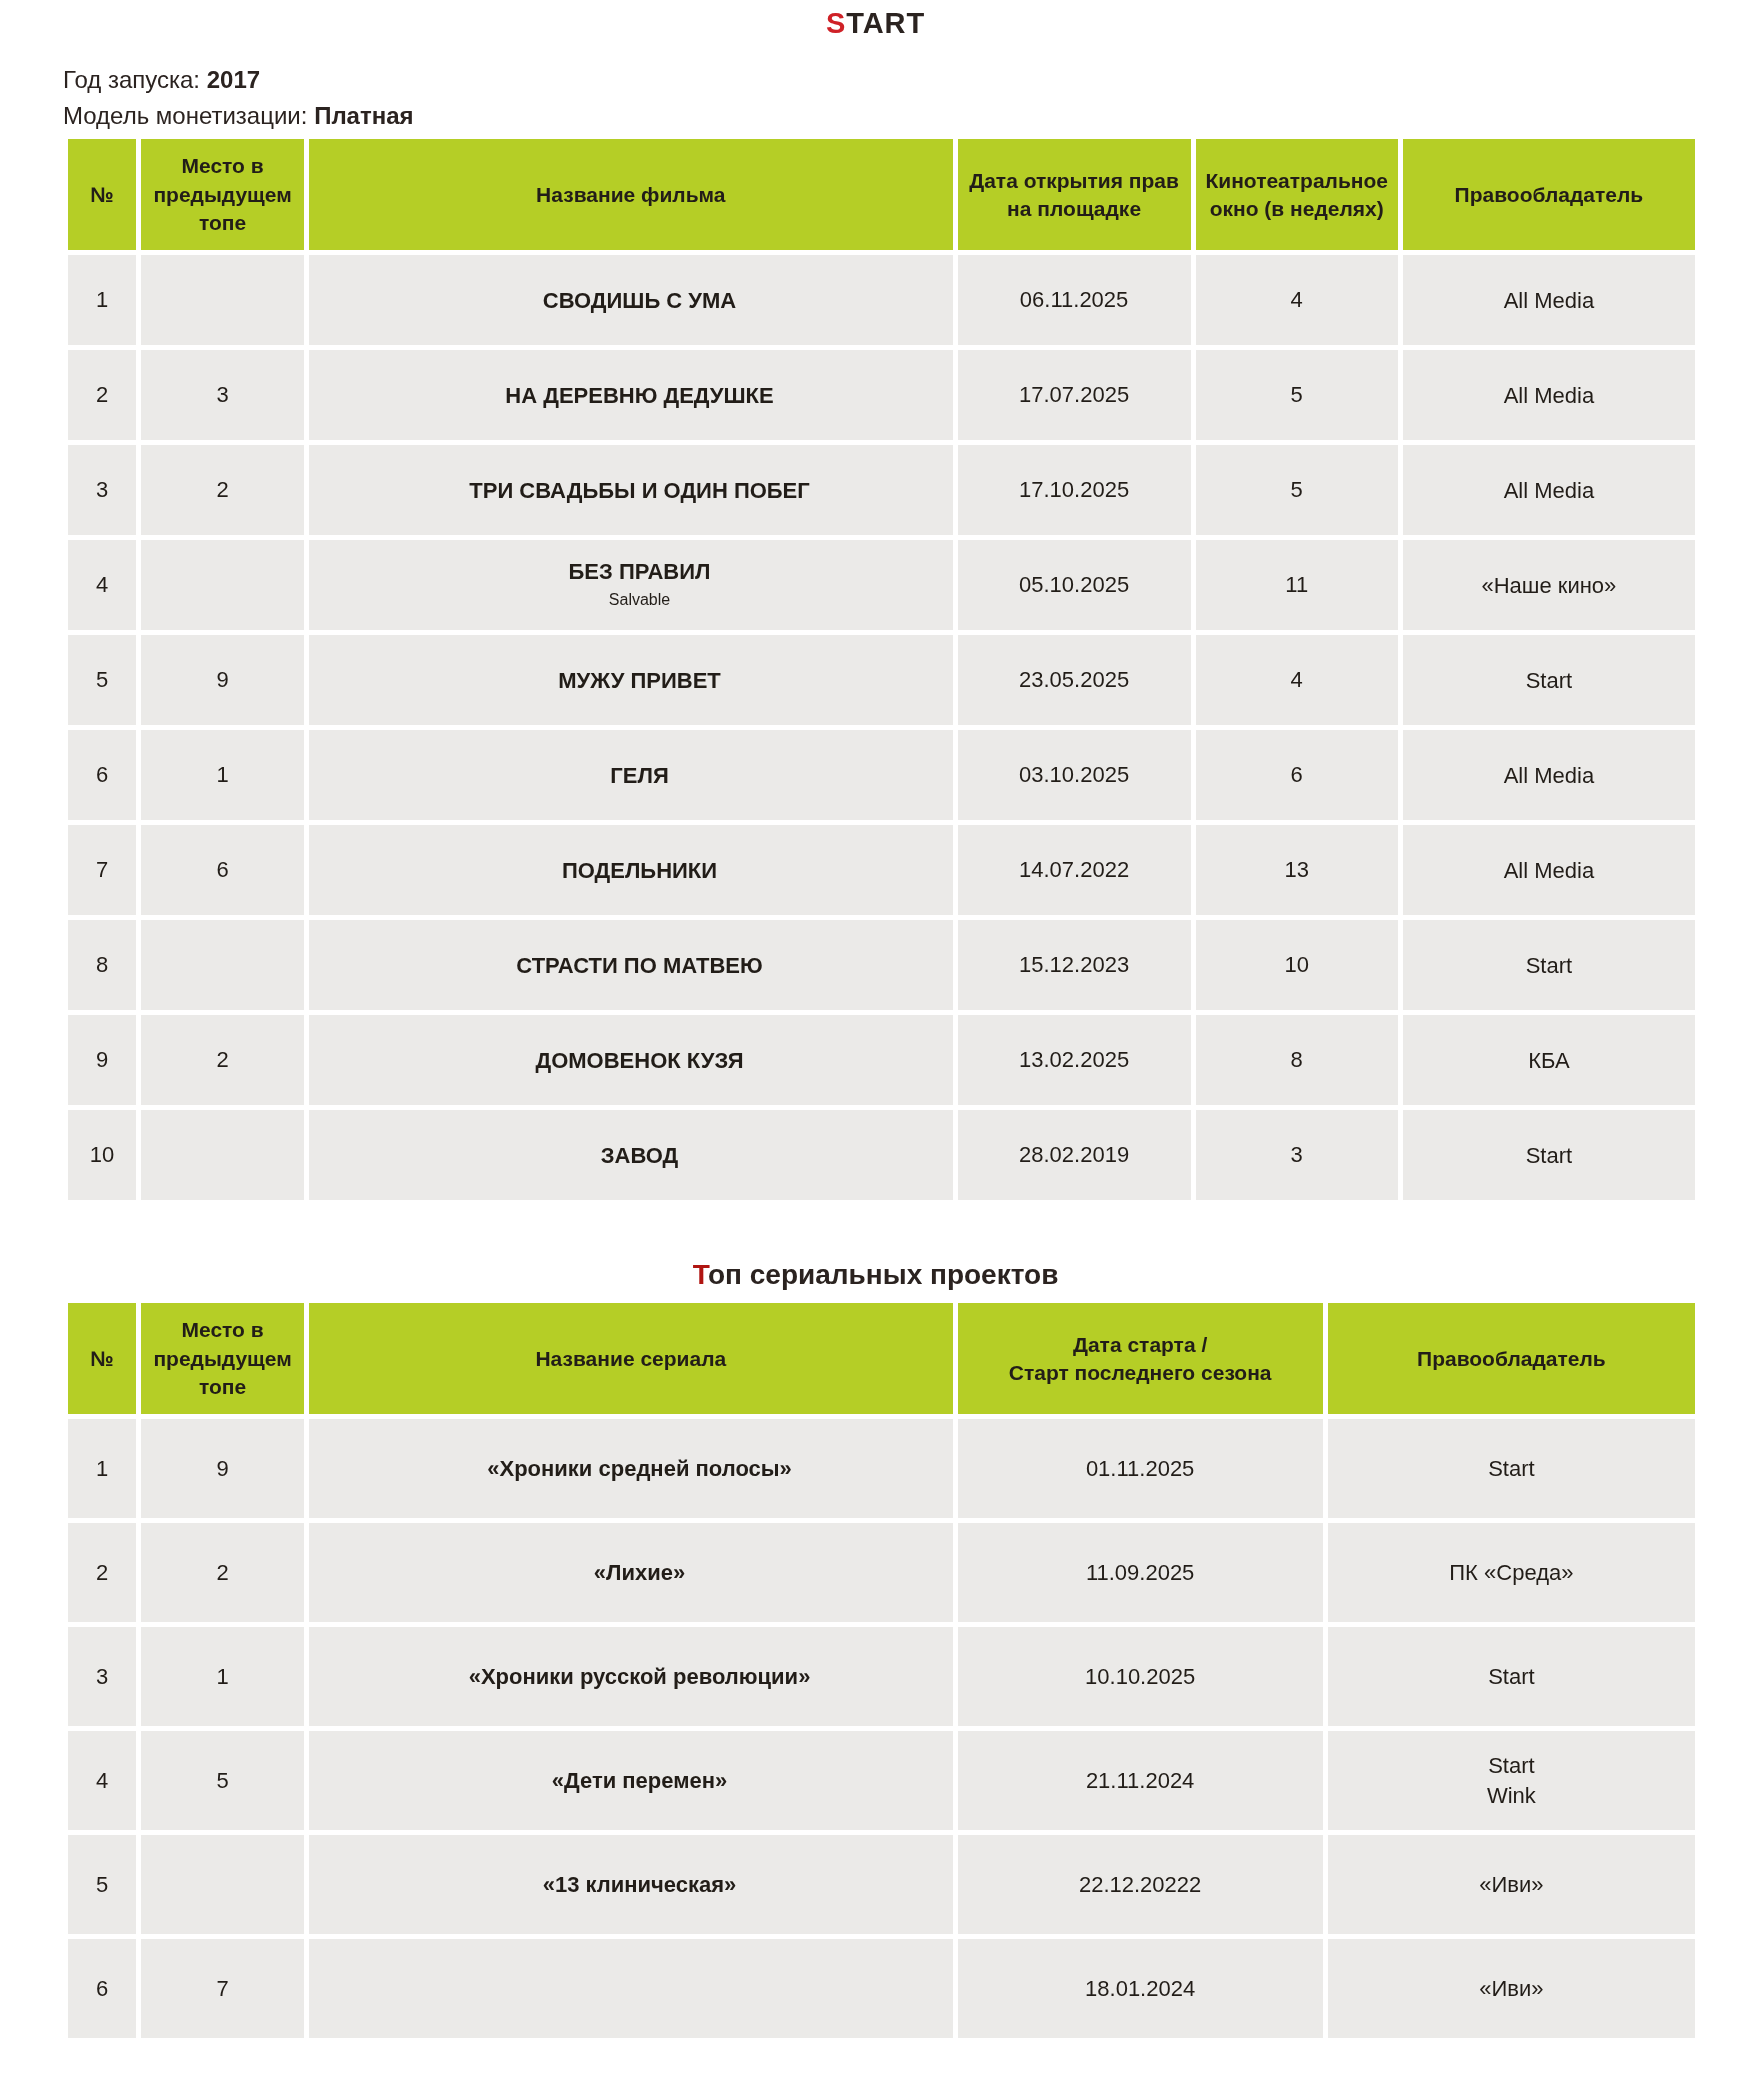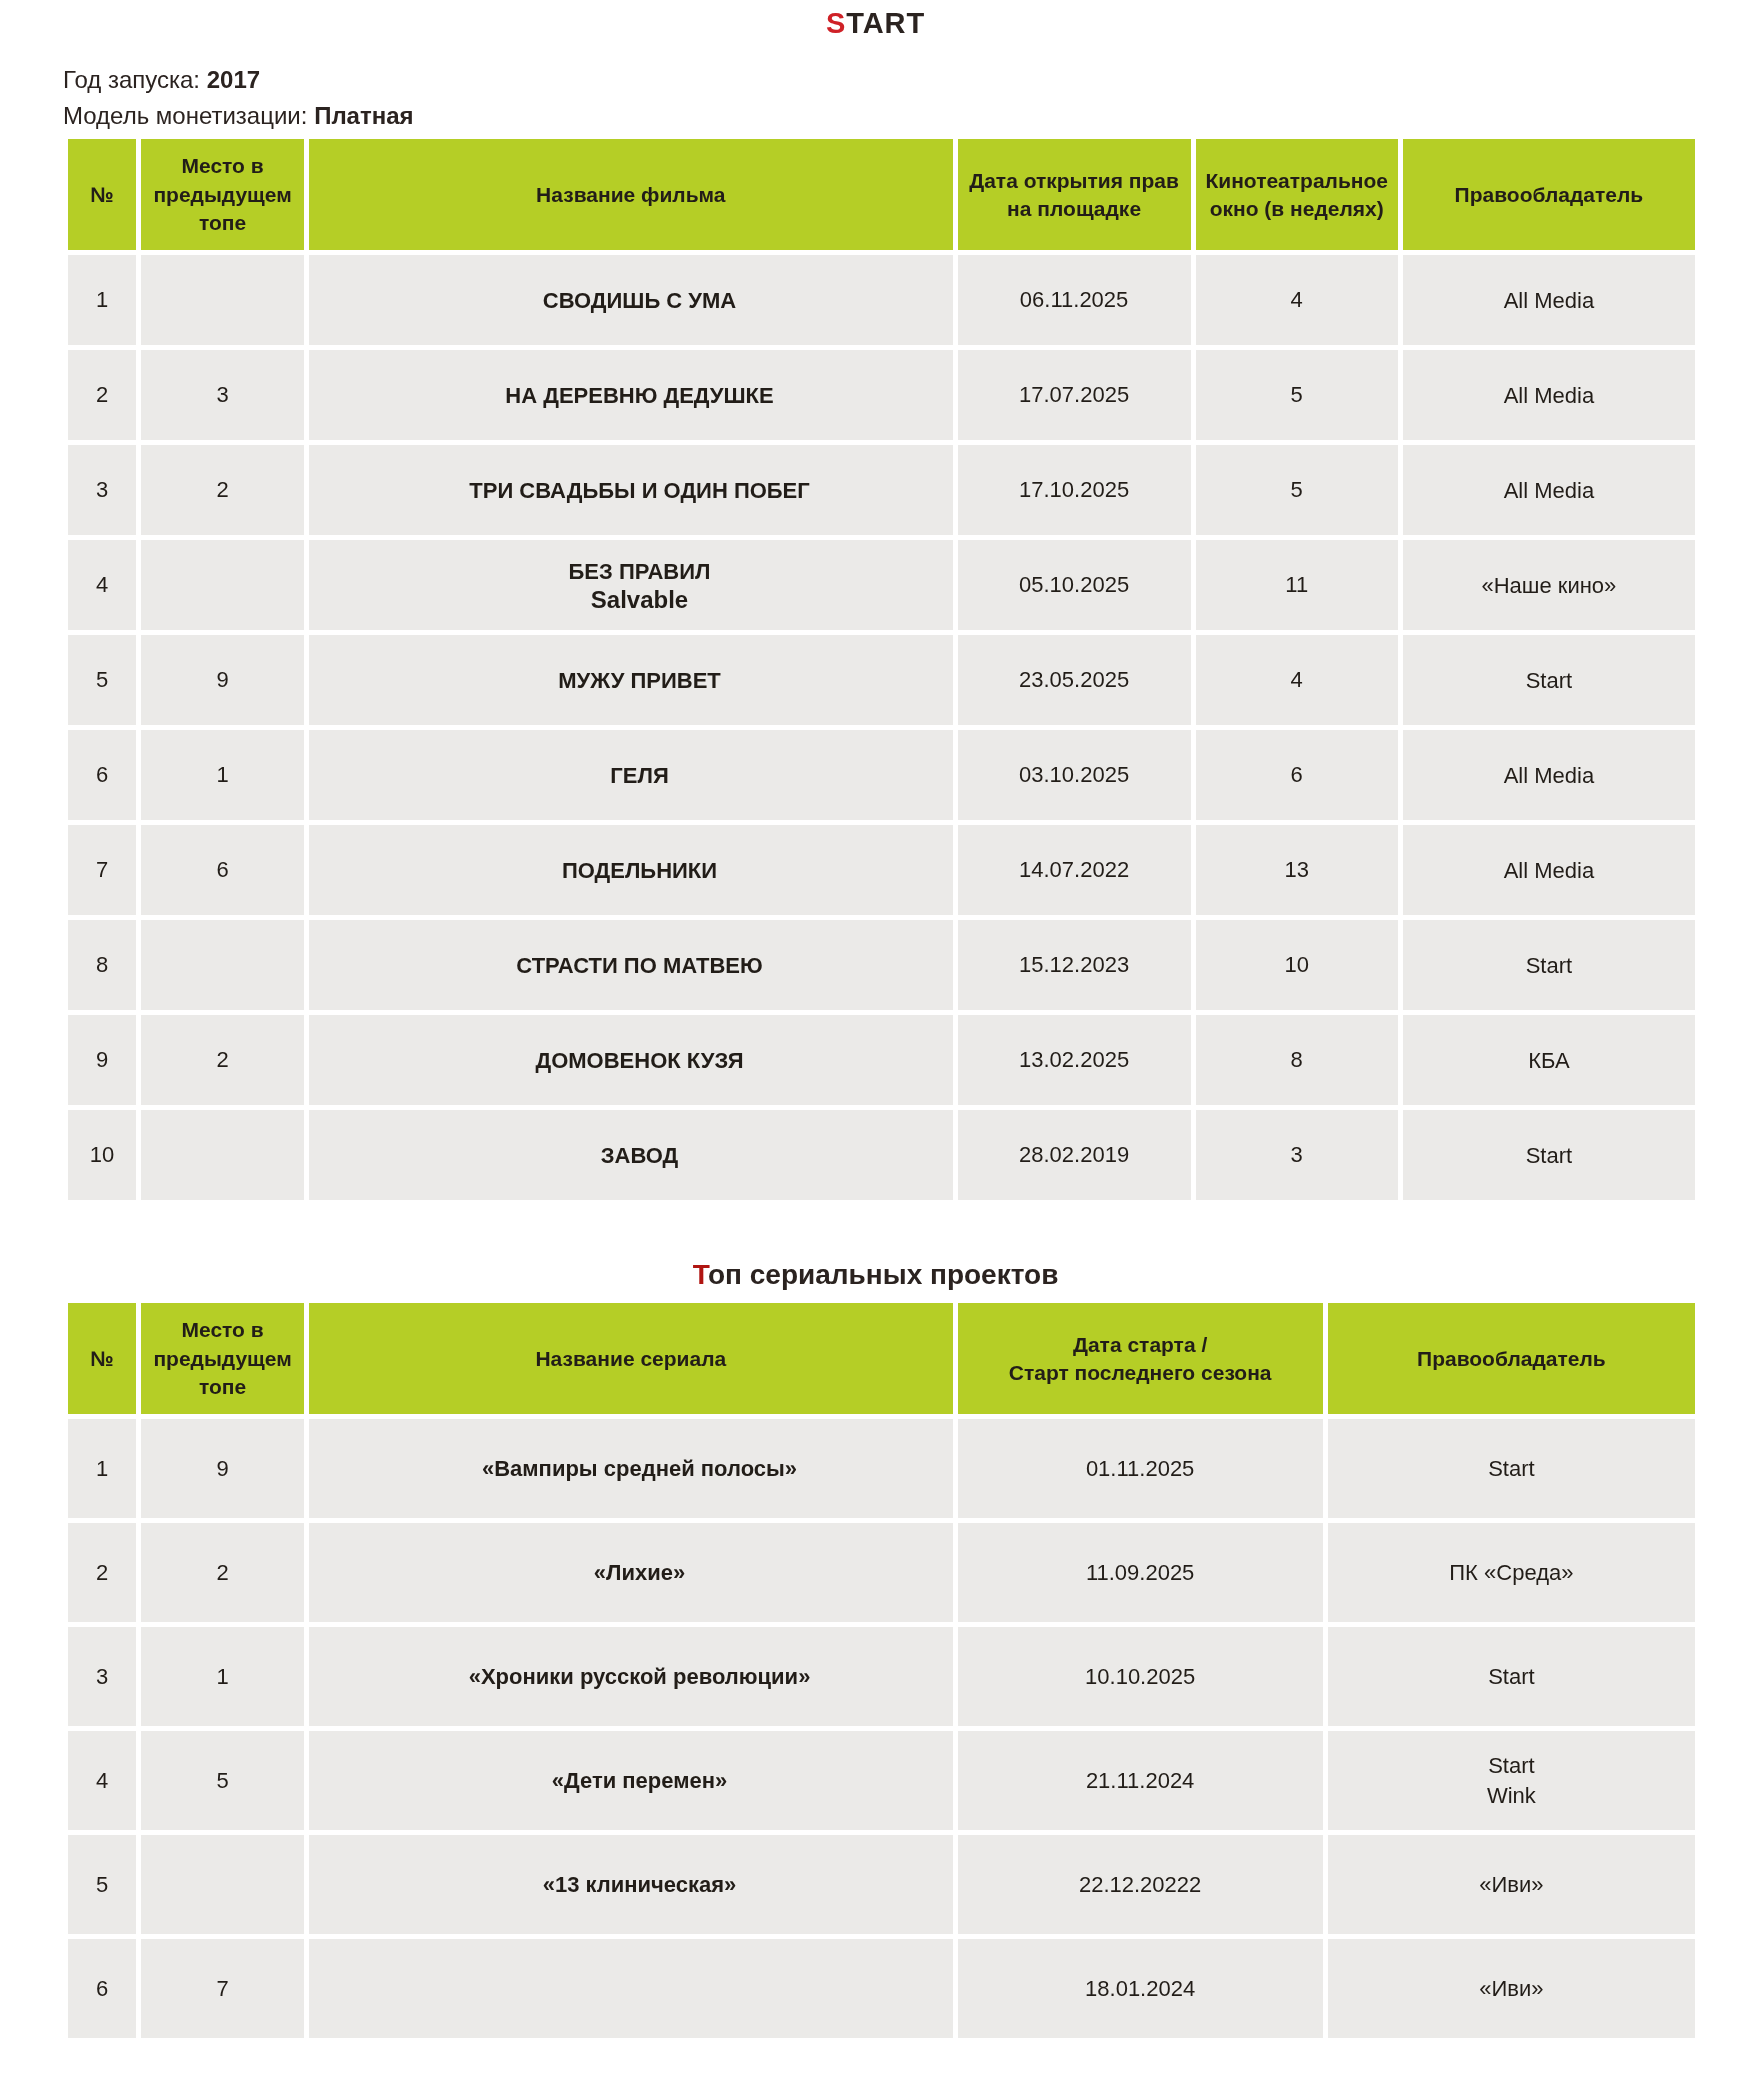--- a/index.html
+++ b/index.html
@@ -84,22 +84,22 @@
     padding-left: 22.6px;
     padding-top: 12px;
     padding-bottom: 12px;
   }
   .film-title, .series-title {
     font-weight: bold;
     font-size: 22px;
     line-height: 29.5px;
   }
   .film-subtitle {
-    font-weight: bold;
-    font-size: 24px;
+    font-weight: normal;
+    font-size: 16px;
     line-height: 28px;
   }
   .film-subtitle:empty { display: none; }
 
   .pre { white-space: pre-line; }
   td.c-holder { white-space: pre-line; line-height: 29.5px; }
 </style>
 </head>
 <body>
 
@@ -283,21 +283,21 @@
         <th class="pre">Дата старта /
 Старт последнего сезона</th>
         <th>Правообладатель</th>
       </tr>
     </thead>
     <tbody id="series-tbody">
   <tr>
     <td class="c-num">1</td>
     <td class="c-prev">9</td>
     <td class="c-title">
-      <div class="series-title">«Вампиры средней полосы»</div>
+      <div class="series-title">«Хроники средней полосы»</div>
     </td>
     <td class="c-date">01.11.2025</td>
     <td class="c-holder">Start</td>
   </tr>
 
   <tr>
     <td class="c-num">2</td>
     <td class="c-prev">2</td>
     <td class="c-title">
       <div class="series-title">«Лихие»</div>

